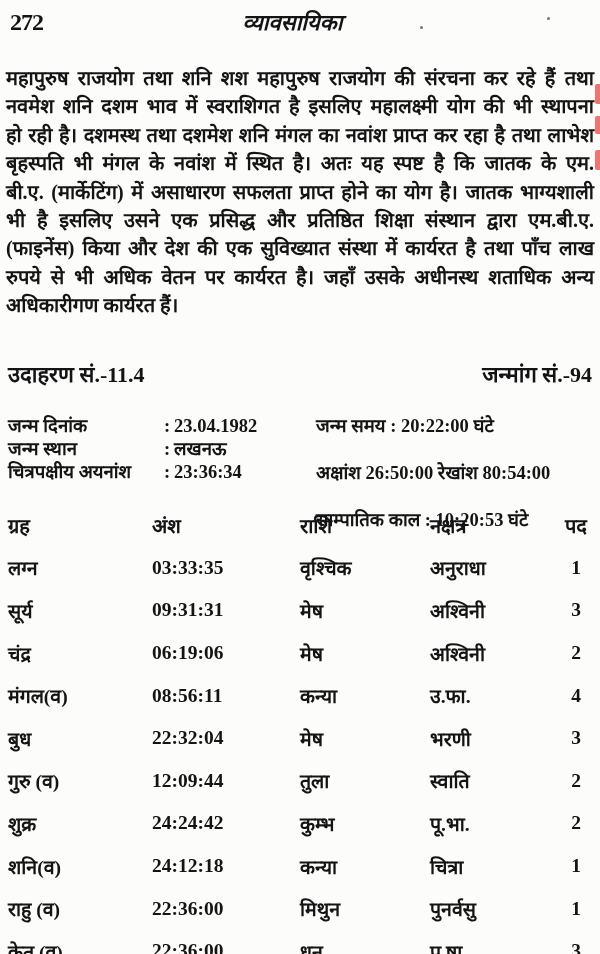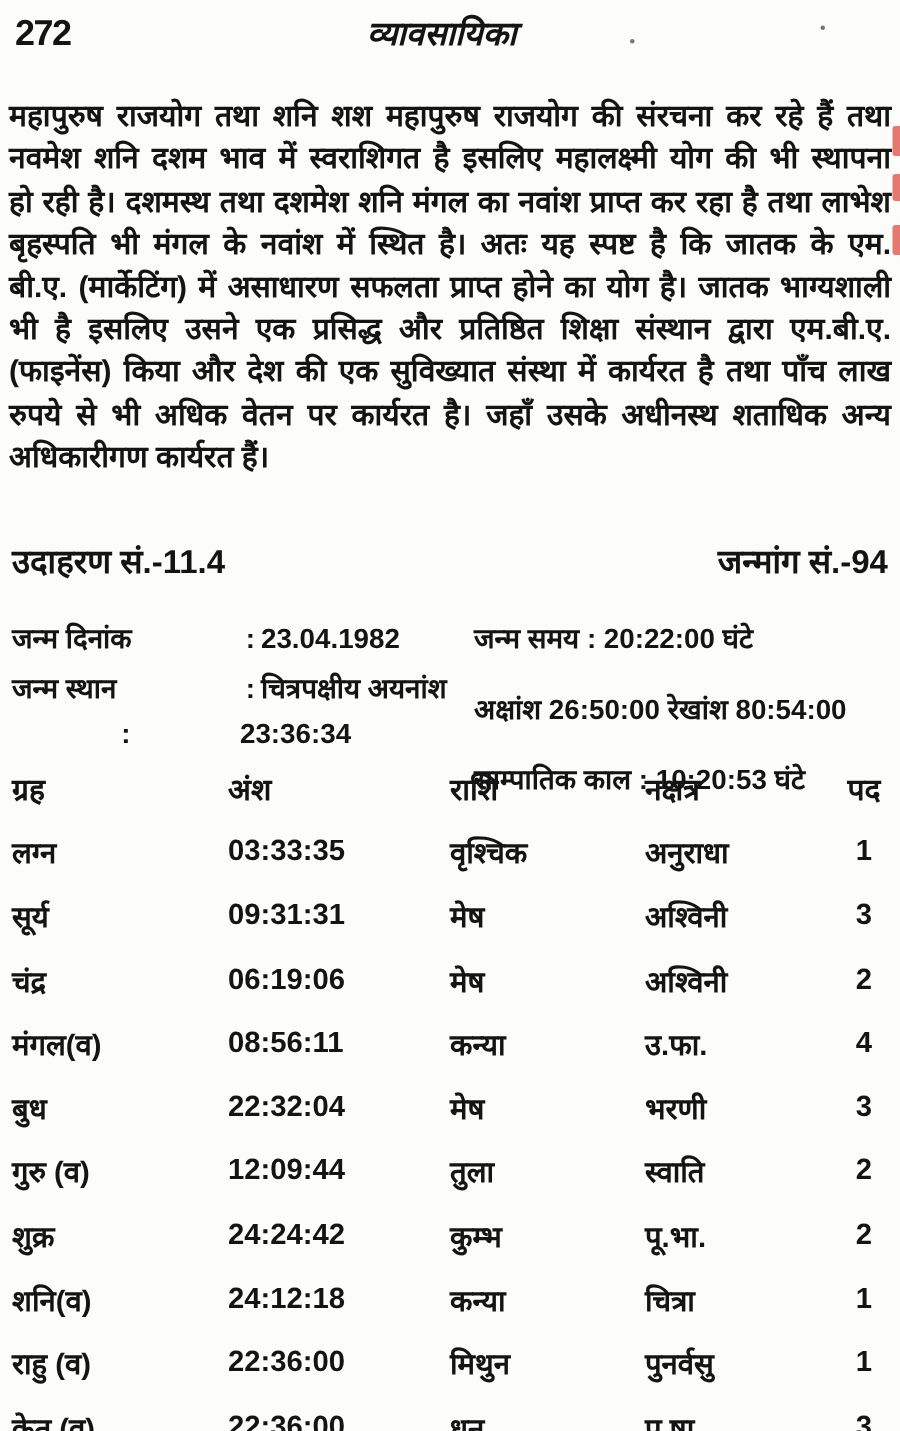--- a/index.html
+++ b/index.html
@@ -2,21 +2,21 @@
 <html><head>
 <meta charset="utf-8">
 <style>
   html,body { margin:0; padding:0; background:#e8e8e4; }
   .page {
     position:relative;
     width:600px; height:954px;
     margin:0 auto;
     background:#fcfcfa;
     color:#141414;
-    font-family:Liberation Sans, sans-serif;
+    font-family:Liberation Serif, serif;
     overflow:hidden;
     box-sizing:border-box;
   }
   
   .header {
     display:flex; align-items:baseline;
     padding:6px 10px 0 10px;
     height:32px;
   }
   .page-num { font-size:24px; font-weight:700; letter-spacing:-1px; }
@@ -43,21 +43,21 @@
   .details {
     display:flex;
     margin:24px 4px 0 8px;
     font-size:18.5px; font-weight:700;
   }
   .details-left {
     width:308px;
     display:grid;
     grid-template-columns:152px 14px auto;
     grid-auto-rows:22px;
-    row-gap:11px;
+    row-gap:1px;
     align-items:baseline;
   }
   .details-right {
     flex:1;
     display:grid;
     grid-auto-rows:22px;
     row-gap:25px;
     align-items:baseline;
   }
   .d-colon { text-align:center; }
@@ -115,20 +115,21 @@
   </div>
 
   <div class="details">
     <div class="details-left">
       <span>जन्म दिनांक</span>
       <span class="d-colon">:</span>
       <span>23.04.1982</span>
 
       <span>जन्म स्थान</span>
       <span class="d-colon">:</span>
+      <span>लखनऊ</span>
 
       <span>चित्रपक्षीय अयनांश</span>
       <span class="d-colon">:</span>
       <span>23:36:34</span>
     </div>
     <div class="details-right">
       <span>जन्म समय     :  20:22:00 घंटे</span>
       <span>अक्षांश 26:50:00 रेखांश 80:54:00</span>
       <span>साम्पातिक काल :  10:20:53 घंटे</span>
     </div>

